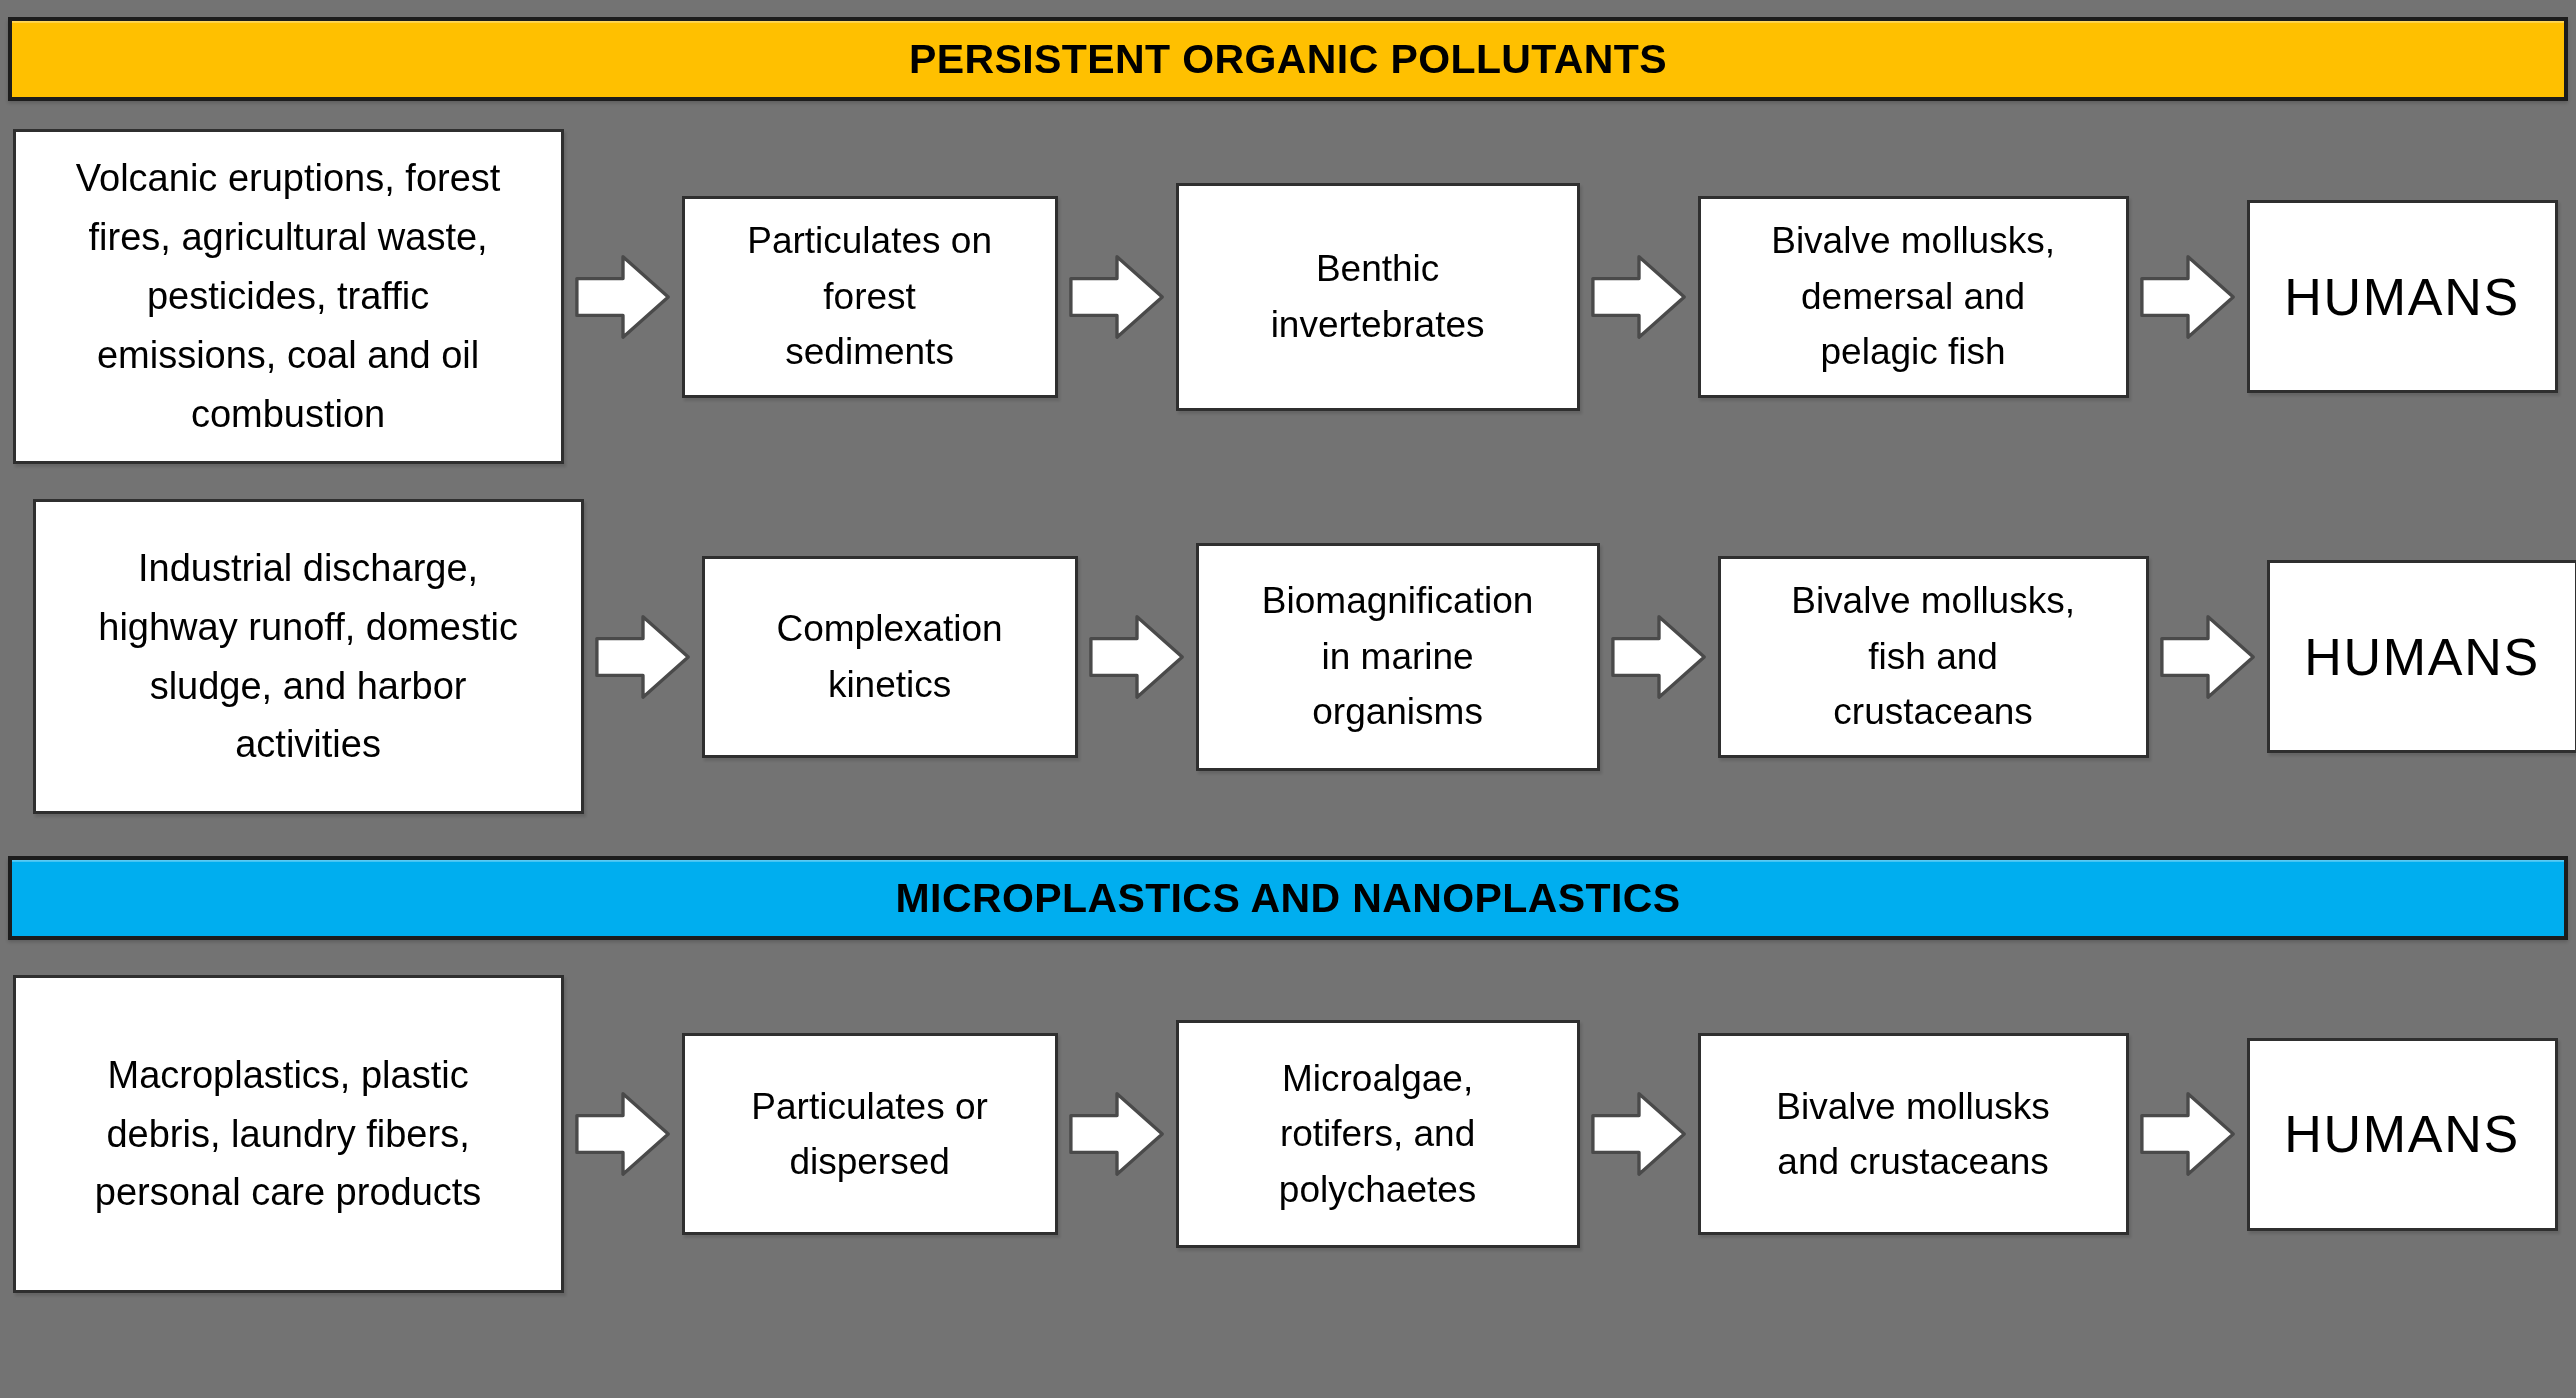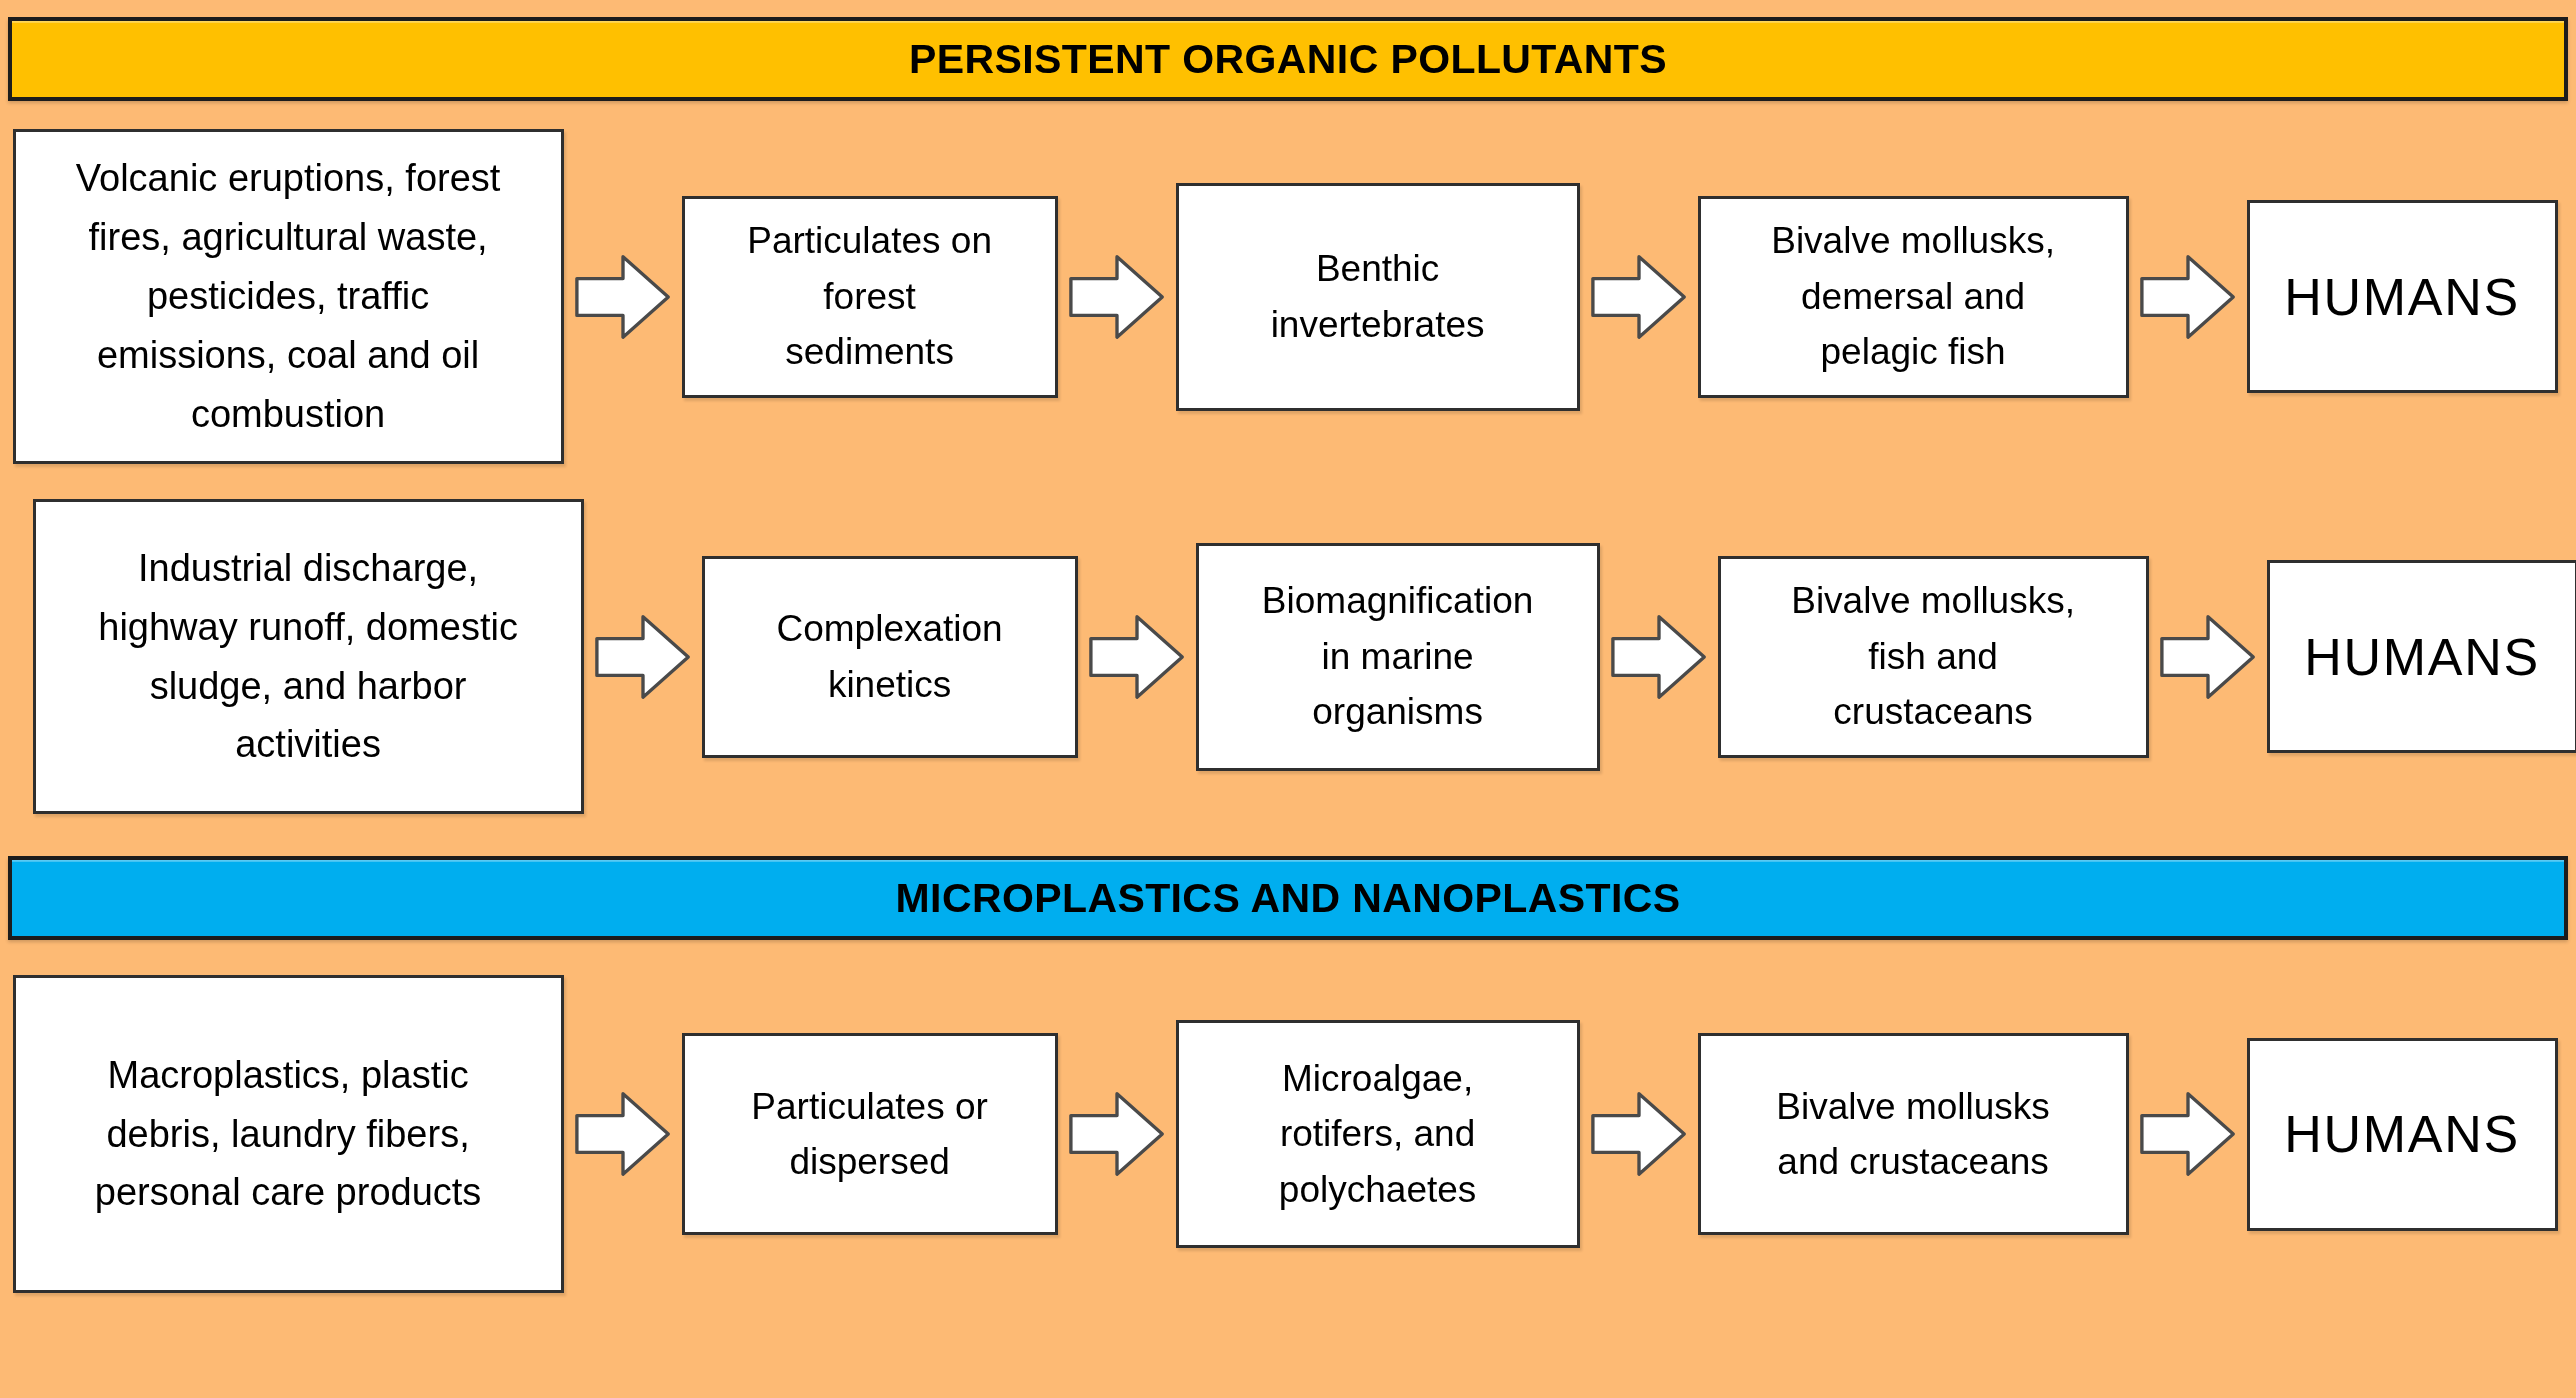--- a/index.html
+++ b/index.html
@@ -1,19 +1,19 @@
 <!DOCTYPE html>
 <html style="--arrow-stroke: #4a4a4a; --arrow-fill: #ffffff;font-size:13.5px"><head>
 <meta charset="utf-8">
 <style>
   html, body { margin: 0; padding: 0; background: #ffffff; }
   .figure {
     width: 2576px;
     height: 1399px;
-    background: #fdba74;
+    background: #737373;
     font-family: "Liberation Sans", sans-serif;
     color: #000000;
     overflow: hidden;
     position: relative;
   }
   .banner {
     margin: 0 8.4px;
     height: 84px;
     border: 4.2px solid #1c1c1c;
     box-sizing: border-box;

